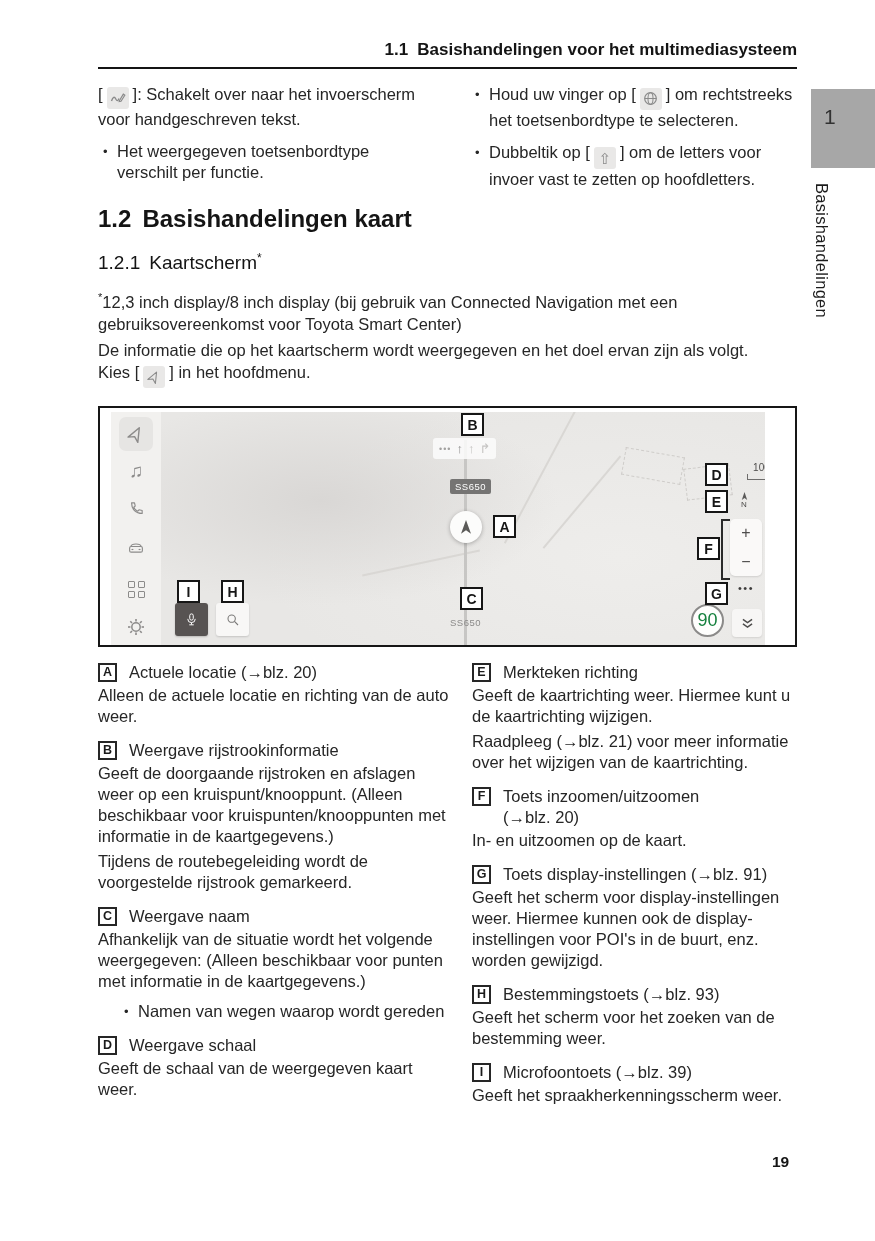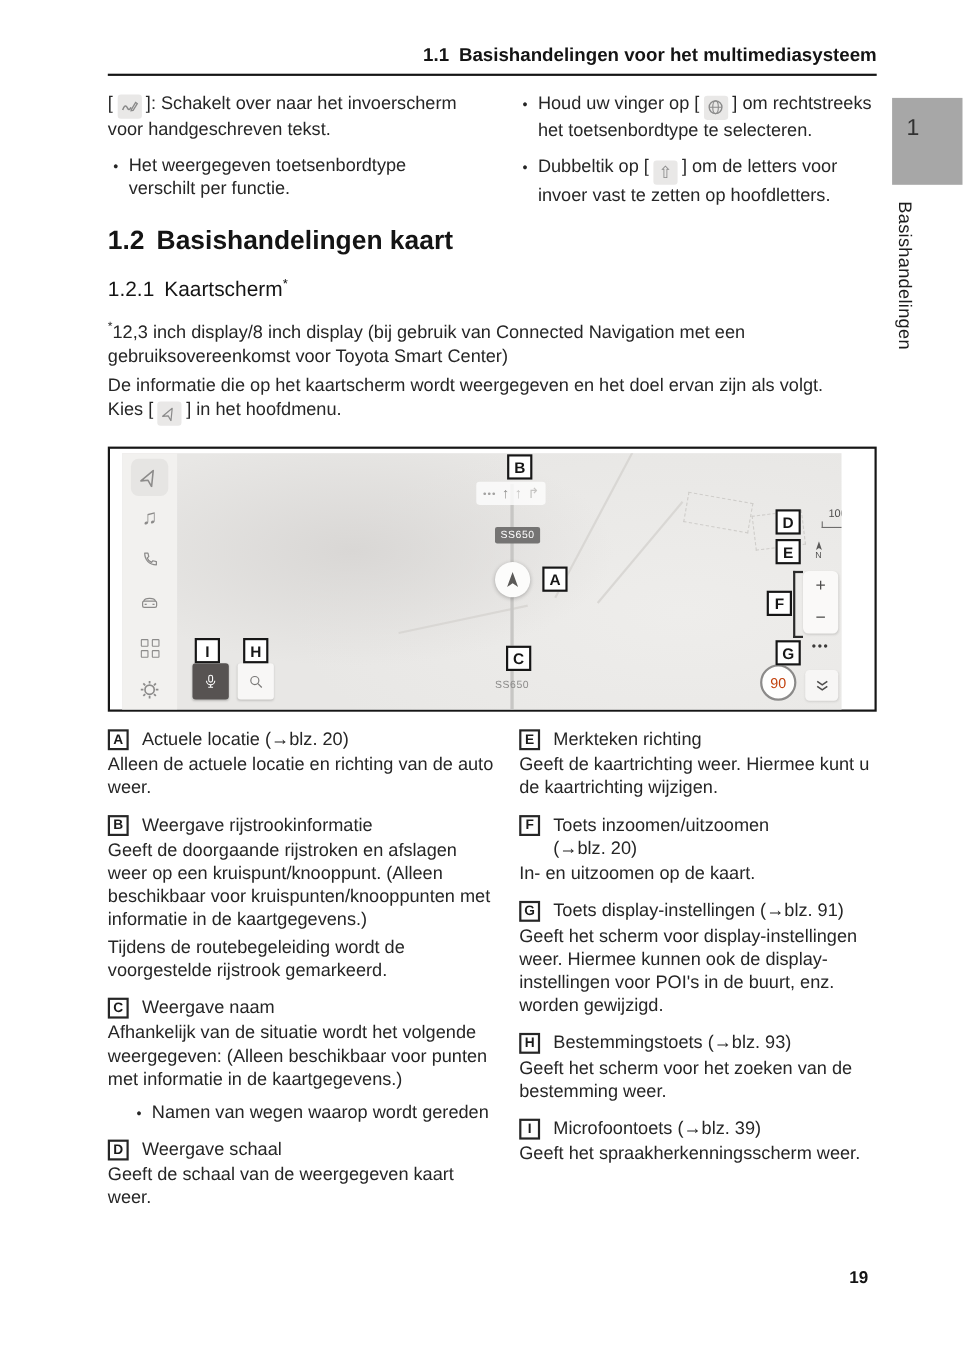--- a/index.html
+++ b/index.html
@@ -76,21 +76,21 @@
   .compass{position:absolute;left:625px;top:80px;width:16px;text-align:center;color:#4e4d4c;}
   .compass .n{font-size:8px;display:block;margin-top:-1px;}
   .zoompanel{position:absolute;left:619px;top:107px;width:32px;height:57px;background:#faf9f8;border-radius:5px;
              box-shadow:0 1px 2px rgba(0,0,0,.12);display:flex;flex-direction:column;}
   .zoompanel span{flex:1;display:flex;align-items:center;justify-content:center;font-size:16px;color:#4e4d4c;}
   .moredots{position:absolute;left:619px;top:170px;width:32px;text-align:center;font-size:11px;color:#3c3b3a;letter-spacing:1.5px;}
   .chevbtn{position:absolute;left:621px;top:197px;width:30px;height:28px;background:#f7f6f5;border-radius:4px;
            box-shadow:0 1px 2px rgba(0,0,0,.1);display:flex;align-items:center;justify-content:center;}
   .speed{position:absolute;left:580px;top:192px;width:33px;height:33px;border:2.5px solid #8b8a89;border-radius:50%;
          background:#fefefd;box-sizing:border-box;display:flex;align-items:center;justify-content:center;
-         font-size:13px;color:#c2410c;}
+         font-size:18px;color:#15803d;}
   .micbtn{position:absolute;left:64px;top:191px;width:33px;height:33px;background:#575352;border-radius:3px;
           display:flex;align-items:center;justify-content:center;box-shadow:0 1px 2px rgba(0,0,0,.2);}
   .srchbtn{position:absolute;left:105px;top:191px;width:33px;height:33px;background:#f8f7f6;border-radius:3px;
           display:flex;align-items:center;justify-content:center;box-shadow:0 1px 2px rgba(0,0,0,.15);}
 
   .callout{position:absolute;width:23px;height:23px;background:#fff;border:2px solid #161616;box-sizing:border-box;
            display:flex;align-items:center;justify-content:center;font-weight:bold;font-size:14px;color:#161616;}
   .co-a{left:382px;top:103px;} .co-b{left:350px;top:1px;}  .co-c{left:349px;top:175px;}
   .co-d{left:594px;top:51px;}  .co-e{left:594px;top:78px;} .co-f{left:586px;top:125px;}
   .co-g{left:594px;top:170px;} .co-h{left:110px;top:168px;}.co-i{left:66px;top:168px;}
@@ -346,20 +346,21 @@
   </div>
 </div>
 
 <div class="abs leg leg-r">
   <div class="leg-item">
     <div class="leg-head">
         <span class="key-box">E</span>
         <span class="leg-title">Merkteken richting</span>
       </div>
     <p>Geeft de kaartrichting weer. Hiermee kunt u de kaartrichting wijzigen.</p>
+    <p>Raadpleeg (→blz. 21) voor meer informatie over het wijzigen van de kaartrichting.</p>
   </div>
   <div class="leg-item">
     <div class="leg-head">
         <span class="key-box">F</span>
         <span class="leg-title narrow-title">Toets inzoomen/uitzoomen (→blz. 20)</span>
       </div>
     <p>In- en uitzoomen op de kaart.</p>
   </div>
   <div class="leg-item">
     <div class="leg-head">

